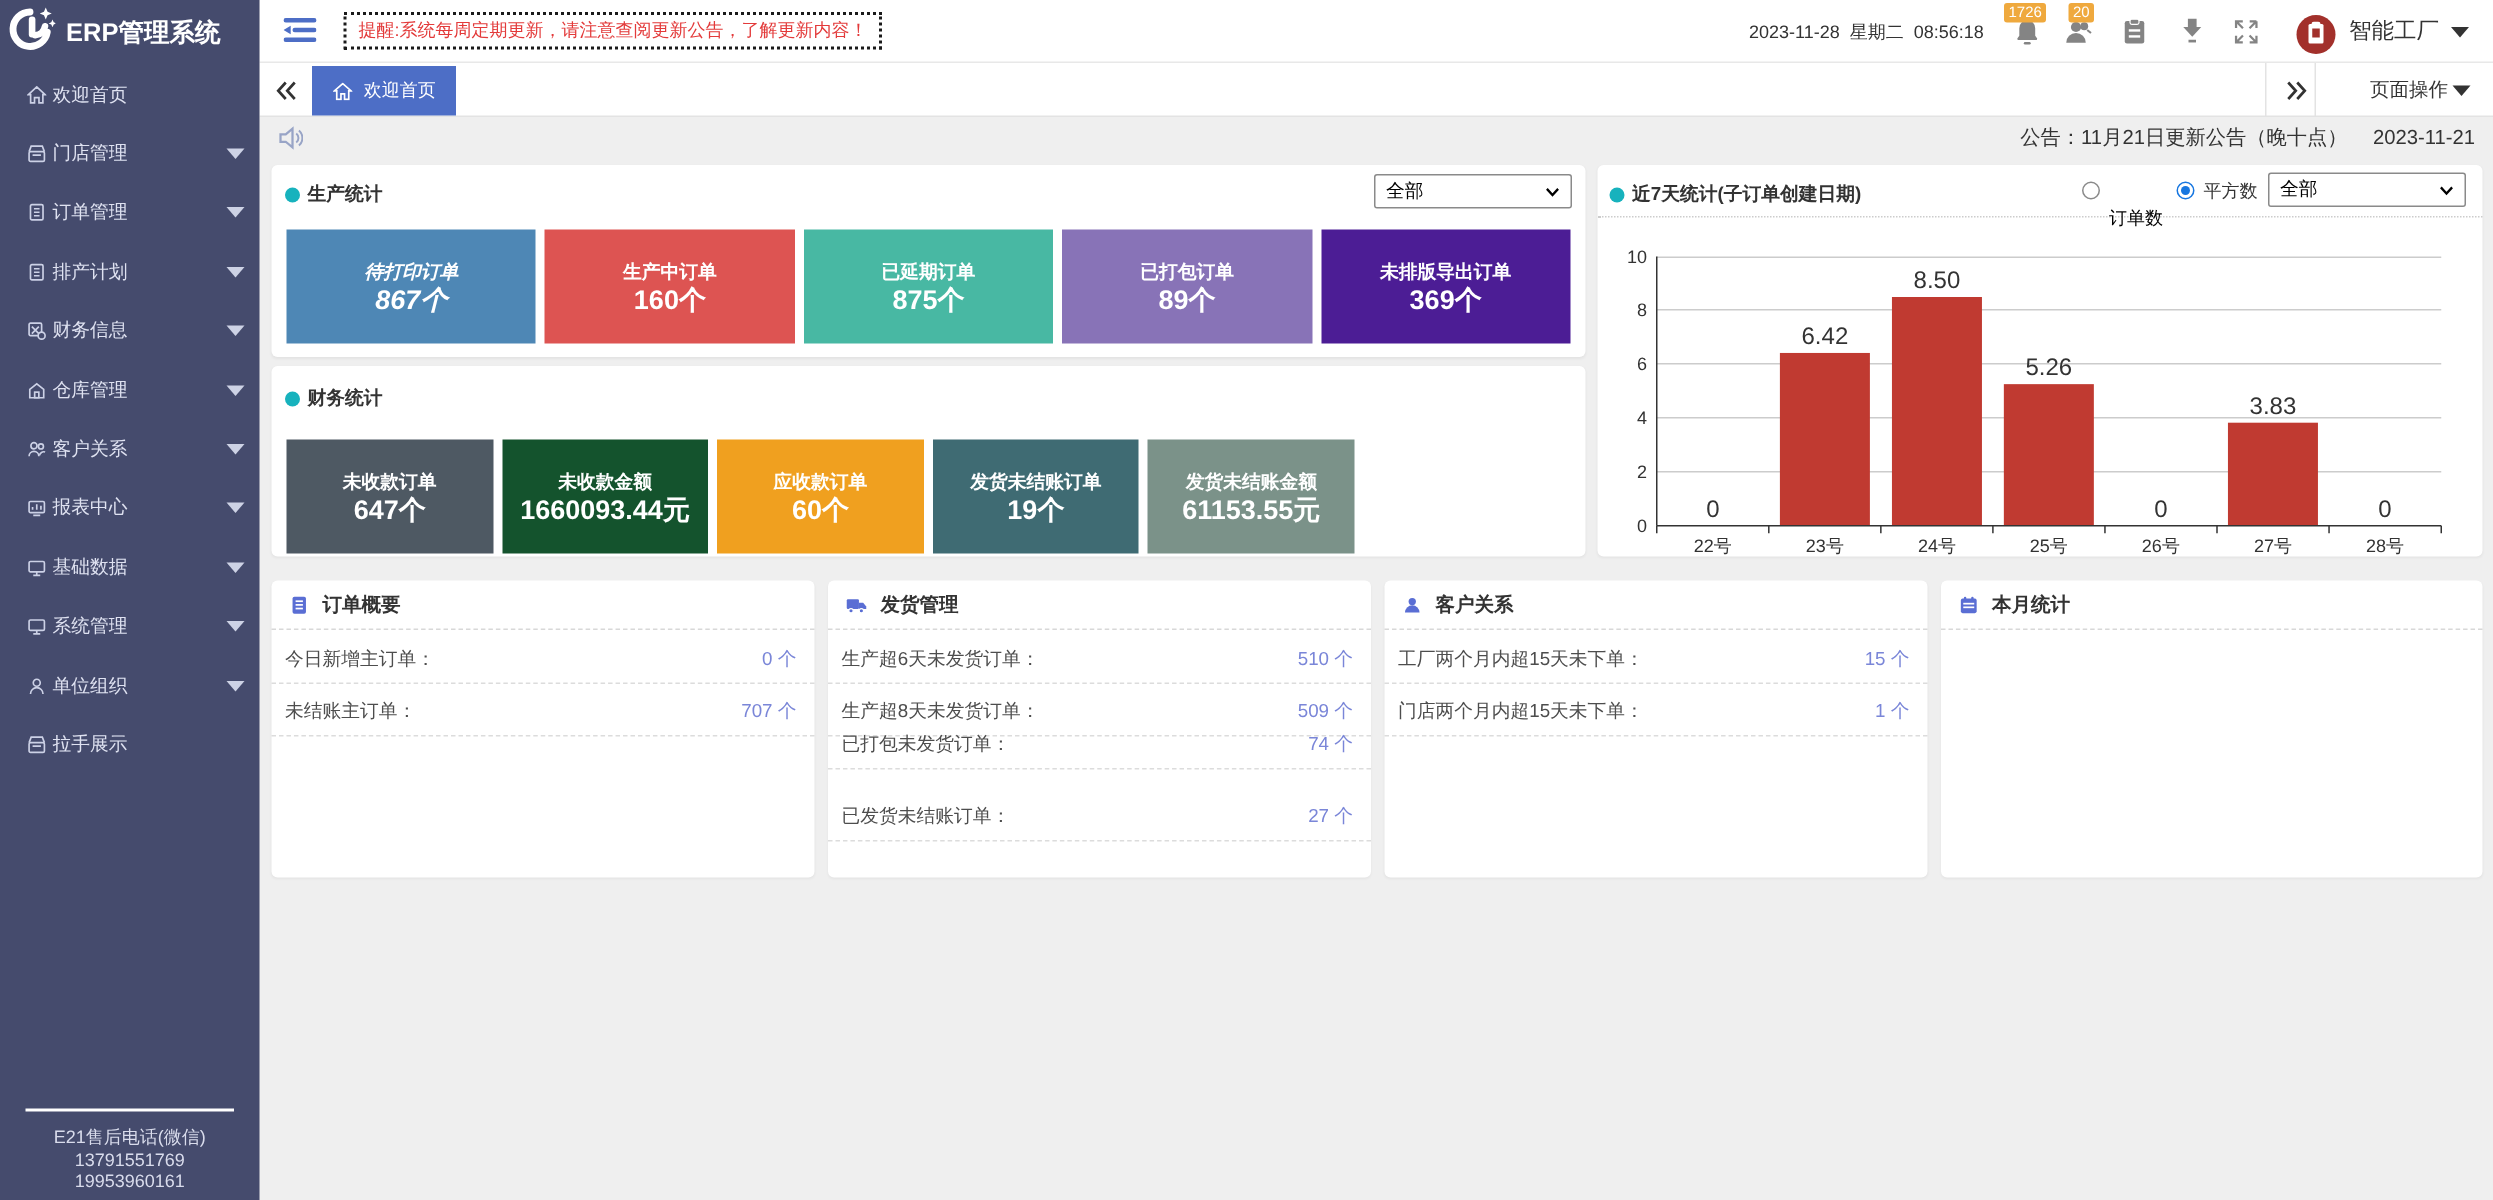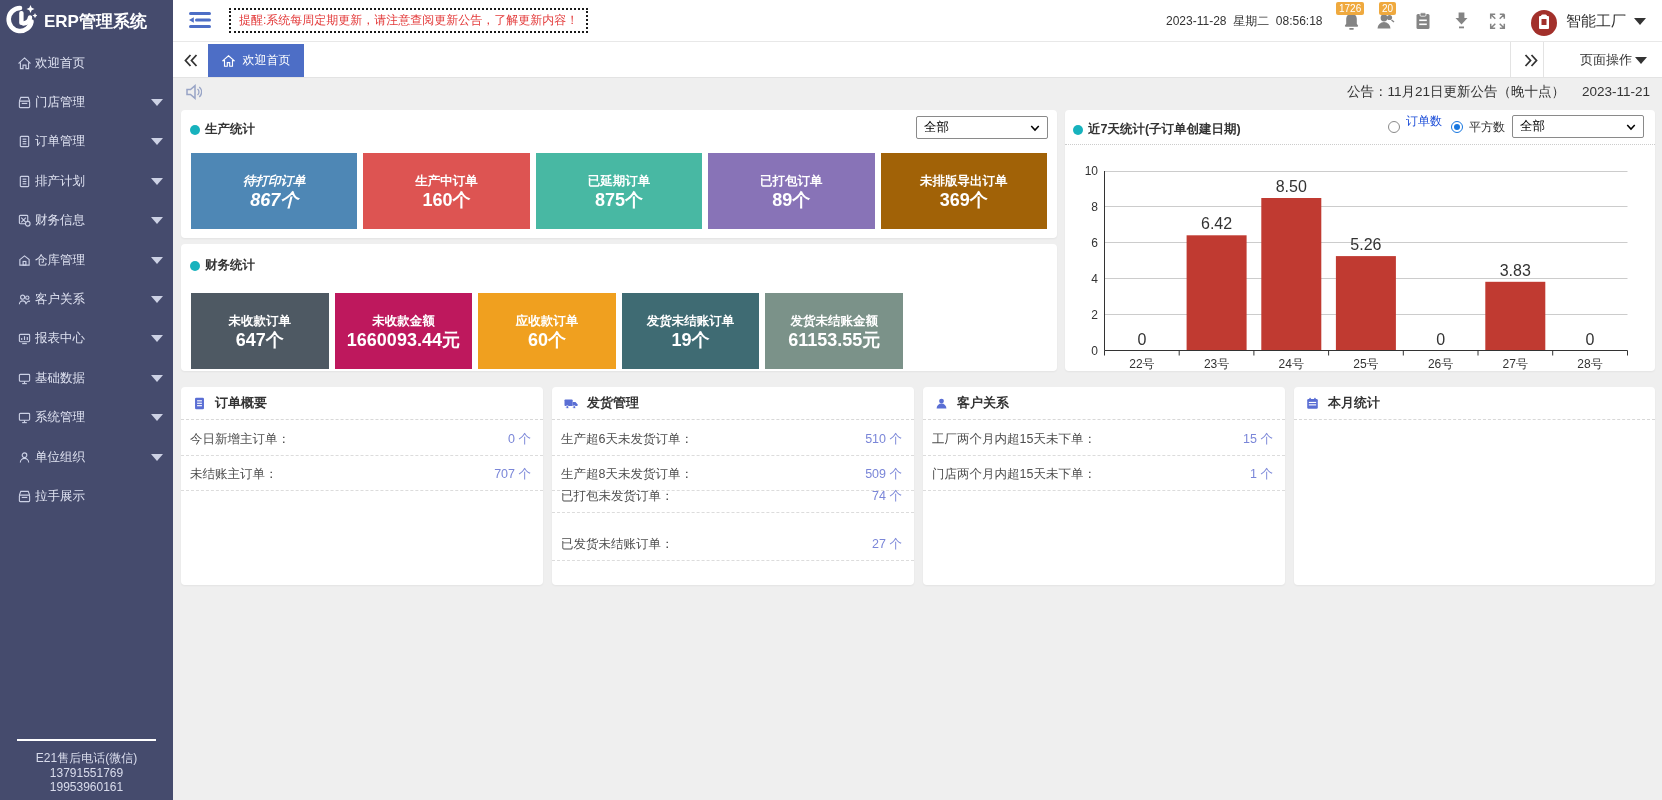--- a/index.html
+++ b/index.html
@@ -285,35 +285,35 @@
             <div class="cv">160个</div>
           </div>
         <div class="scard" style="width:166.4px; background:#48b8a3;">
             <div class="cl">已延期订单</div>
             <div class="cv">875个</div>
           </div>
         <div class="scard" style="width:166.4px; background:#8873b7;">
             <div class="cl">已打包订单</div>
             <div class="cv">89个</div>
           </div>
-        <div class="scard" style="width:166.4px; background:#a16207;">
+        <div class="scard" style="width:166.4px; background:#4c1d95;">
             <div class="cl">未排版导出订单</div>
             <div class="cv">369个</div>
           </div>
       </div>
     </div>
 
     <div class="panel" style="left:8px; top:166px; width:876px; height:127px;">
       <div class="ptitle" style="left:9px; top:13px;"><span class="pdot"></span>财务统计</div>
       <div class="cards" style="left:10px; top:49px; gap:6px;">
         <div class="scard" style="width:137.6px; background:#4e5963;">
             <div class="cl">未收款订单</div>
             <div class="cv">647个</div>
           </div>
-        <div class="scard" style="width:137.6px; background:#be185d;">
+        <div class="scard" style="width:137.6px; background:#14532d;">
             <div class="cl">未收款金额</div>
             <div class="cv">1660093.44元</div>
           </div>
         <div class="scard" style="width:137.6px; background:#f0a01f;">
             <div class="cl">应收款订单</div>
             <div class="cv">60个</div>
           </div>
         <div class="scard" style="width:137.6px; background:#3f6b73;">
             <div class="cl">发货未结账订单</div>
             <div class="cv">19个</div>
@@ -323,21 +323,21 @@
             <div class="cv">61153.55元</div>
           </div>
       </div>
     </div>
 
     <div class="panel" style="left:892px; top:32px; width:590px; height:261px;">
       <div class="ptitle" style="left:8px; top:11px;"><span class="pdot"></span>近7天统计(子订单创建日期)</div>
       <div style="position:absolute; left:0; top:34px; width:590px; border-top:1px dotted #ccc;"></div>
 
       <div style="position:absolute; left:323px; top:11px; width:12px; height:12px; border:1.5px solid #8a8a8a; border-radius:50%; background:#fff;"></div>
-      <div style="position:absolute; left:341px; top:4px; font-size:12px; color:#1d4ed8; line-height:14px;">订单数</div>
+      <div style="position:absolute; left:341px; top:28px; font-size:12px; color:#000000; line-height:14px;">订单数</div>
       <div style="position:absolute; left:386px; top:11px; width:12px; height:12px; border:1.5px solid #1676e0; border-radius:50%; background:#fff;">
         <div style="position:absolute; left:1.5px; top:1.5px; width:6px; height:6px; border-radius:50%; background:#1676e0;"></div>
       </div>
       <div style="position:absolute; left:404px; top:10px; font-size:12px; color:#333; line-height:14px;">平方数</div>
       <div class="sel" style="left:447px; top:5px; width:132px; height:23px;">全部
         <svg width="10" height="10" viewBox="0 0 12 12">
             <path d="M1.5 3.5 L6 8.5 L10.5 3.5" fill="none" stroke="#000" stroke-width="1.8"></path>
           </svg>
       </div>
 

